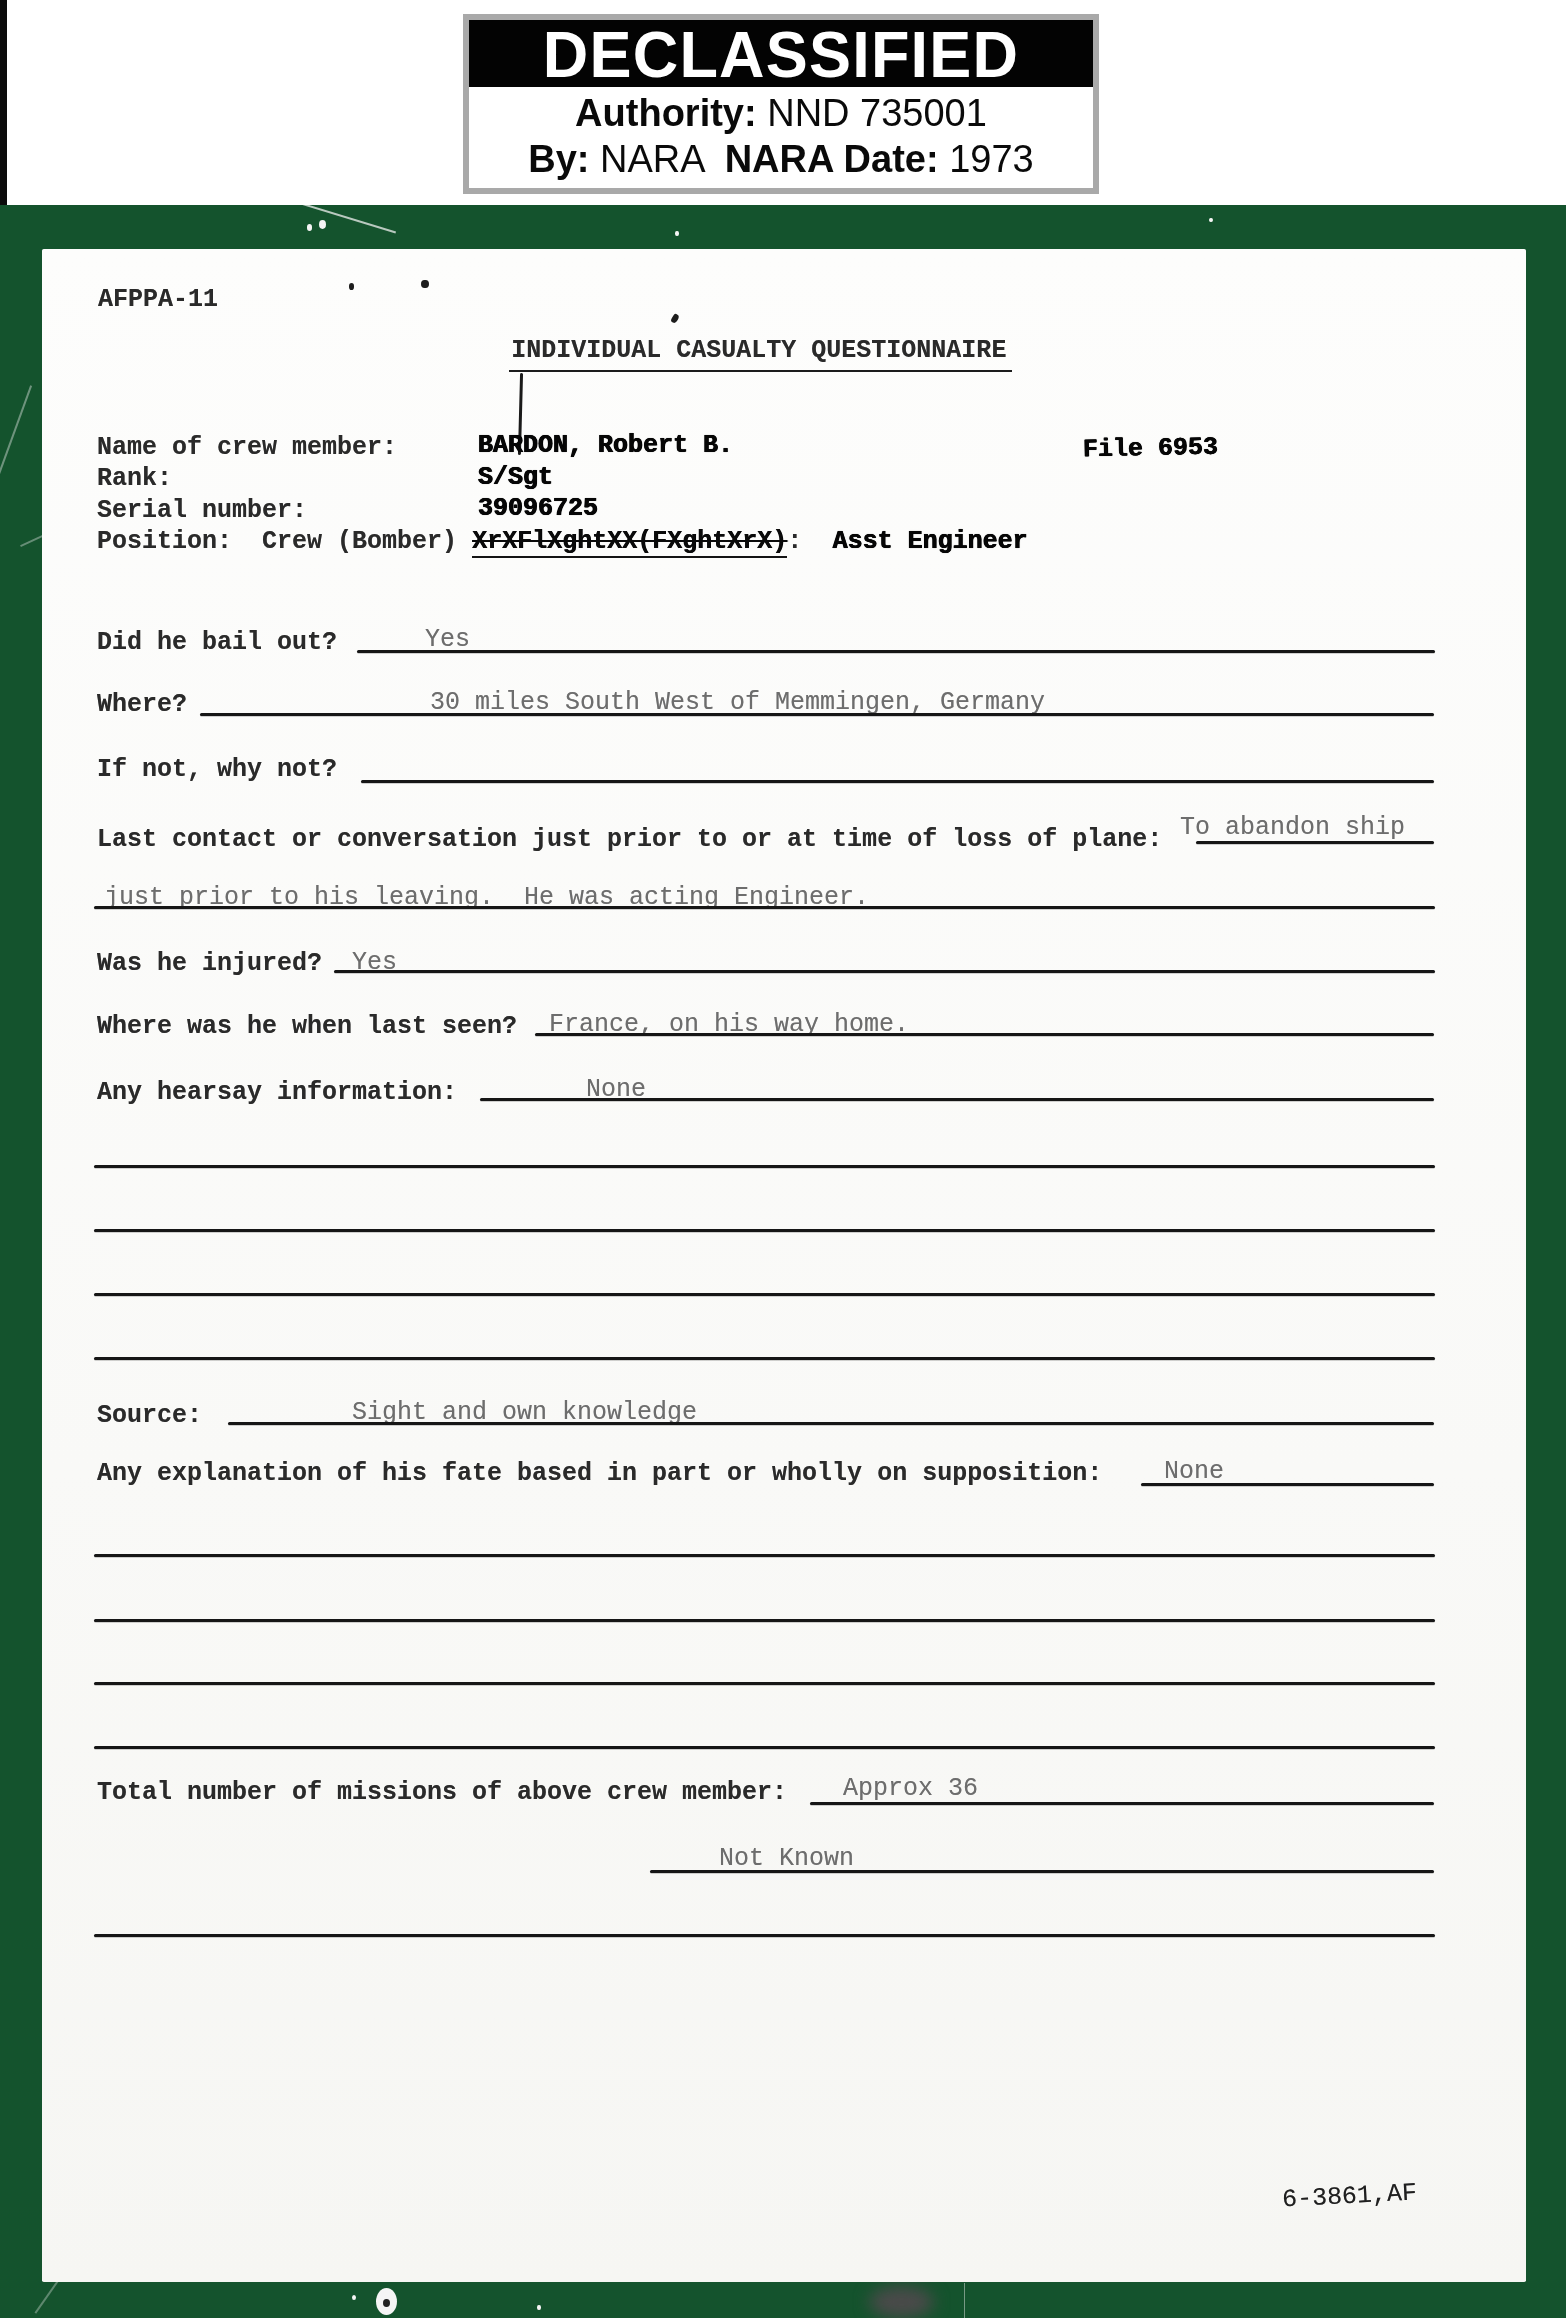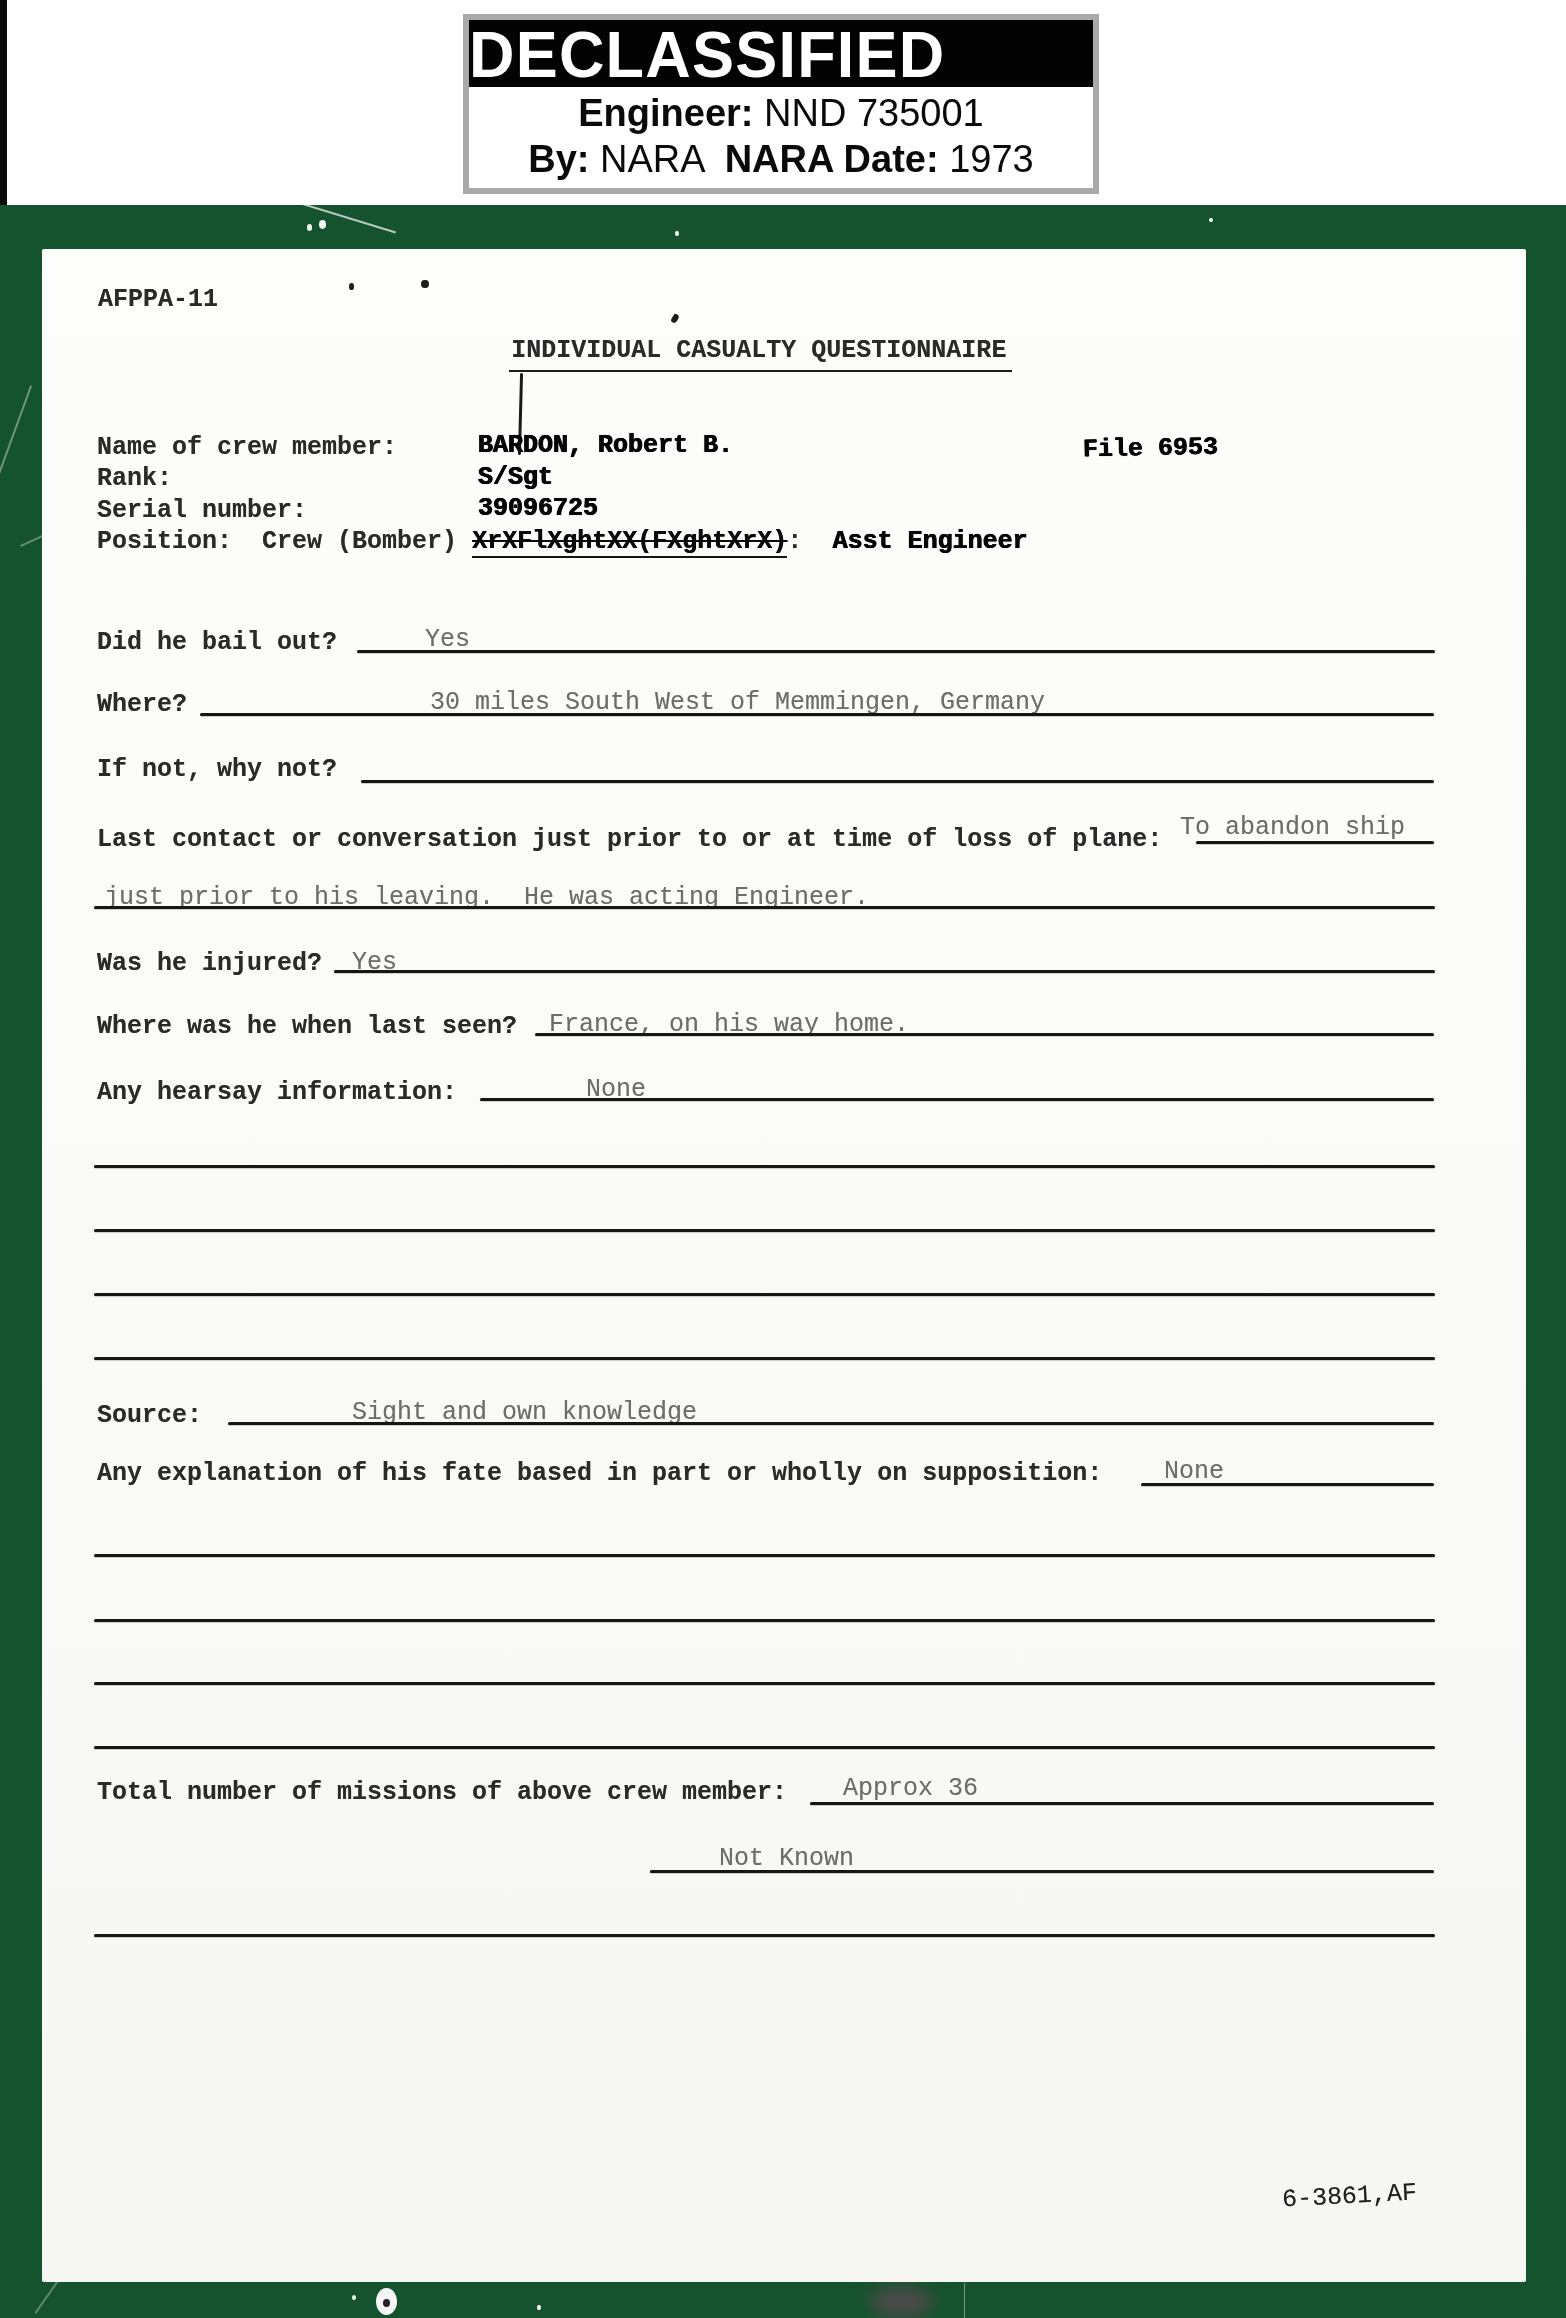--- a/index.html
+++ b/index.html
@@ -1,21 +1,21 @@
 <!DOCTYPE html>
 <html style="font-size:9.4px"><head>
 <meta charset="utf-8">
 <style>
   html,body{margin:0;padding:0;background:#ffffff;}
   body{width:1566px;height:2319px;position:relative;overflow:hidden;}
 
   
   .stamp{position:absolute;left:463px;top:14px;width:624px;background:#ffffff;
          border:6.5px solid #a9a9a9;font-family:"Liberation Sans",sans-serif;}
-  .stamp-bar{height:67px;background:#030303;display:flex;align-items:center;justify-content:flex-start;}
+  .stamp-bar{height:67px;background:#030303;display:flex;align-items:center;justify-content:center;}
   .stamp-title{color:#ffffff;font-weight:bold;font-size:63px;letter-spacing:1.2px;transform:scaleY(1.04);}
   .stamp-line{text-align:center;font-size:38px;color:#0a0a0a;white-space:pre;}
   .stamp-line.l1{margin-top:4.7px;}
   .stamp-line.l2{margin:3.5px 0 7px 0;}
   .stamp-line b{font-weight:bold;}
 
   
   .scan{position:absolute;left:0;top:205px;width:1566px;height:2113px;background:#14532d;overflow:hidden;}
   .left-edge-strip{position:absolute;left:0;top:0;width:7px;height:205px;background:#0b0b0b;}
   .paper{position:absolute;left:42px;top:44px;width:1484px;height:2033px;
@@ -43,21 +43,21 @@
   .wscratch{position:absolute;background:rgba(240,240,240,.75);}
   .gray-smudge{position:absolute;background:#4a4a4a;filter:blur(8.2px);border-radius:50%;}
 </style>
 </head>
 <body>
 
 <div class="stamp">
   <div class="stamp-bar">
     <span class="stamp-title">DECLASSIFIED</span>
   </div>
-  <div class="stamp-line l1"><b>Engineer:</b><span> NND 735001</span></div>
+  <div class="stamp-line l1"><b>Authority:</b><span> NND 735001</span></div>
   <div class="stamp-line l2"><b>By:</b><span> NARA  </span><b>NARA Date:</b><span> 1973</span></div>
 </div>
 <div class="left-edge-strip"></div>
 
 <div class="scan">
 
   <div class="wspeck" style="left:307px;top:19.4px;width:5.3px;height:7px;"></div>
   <div class="wspeck" style="left:319px;top:15.3px;width:7px;height:8.8px;"></div>
   <div class="wspeck" style="left:675px;top:26px;width:3.5px;height:4.7px;"></div>
   <div class="wspeck" style="left:1209px;top:13px;width:3.5px;height:4.1px;"></div>

